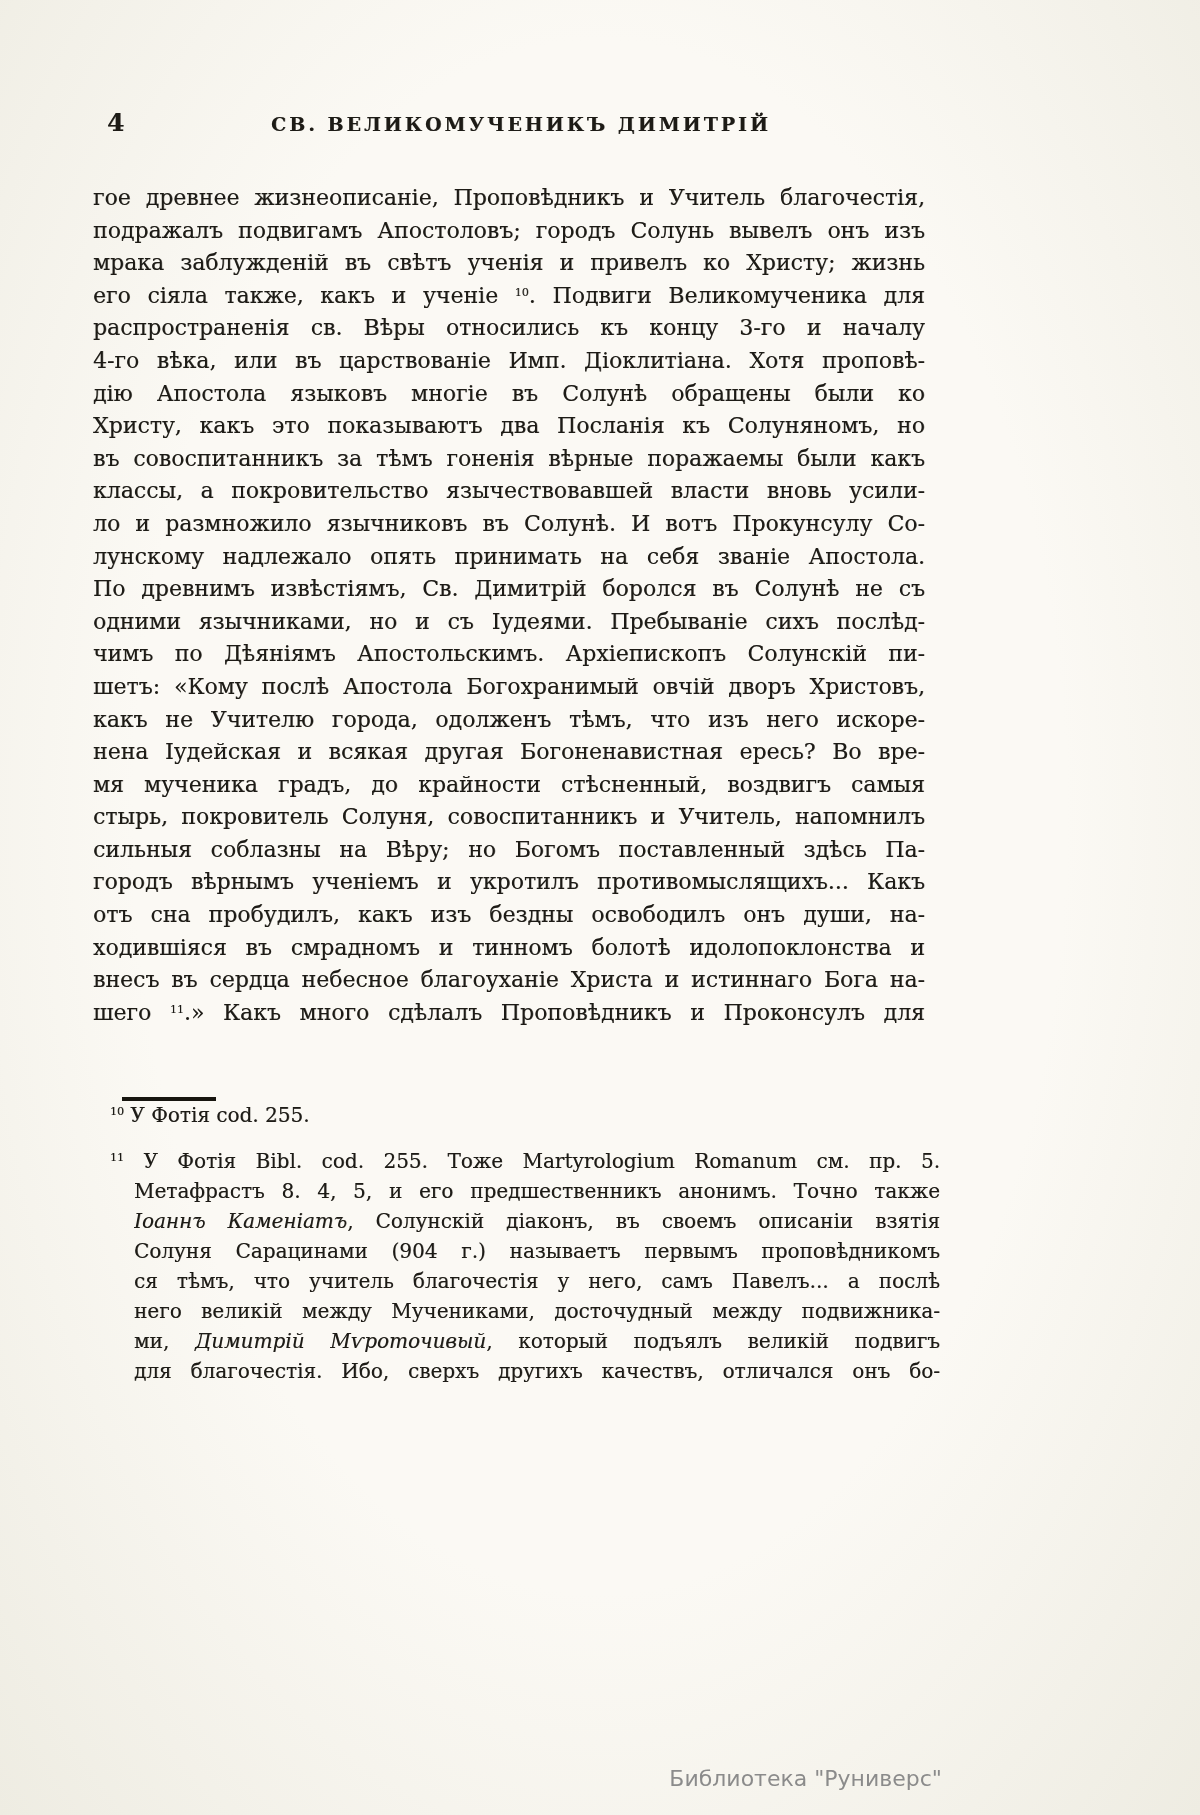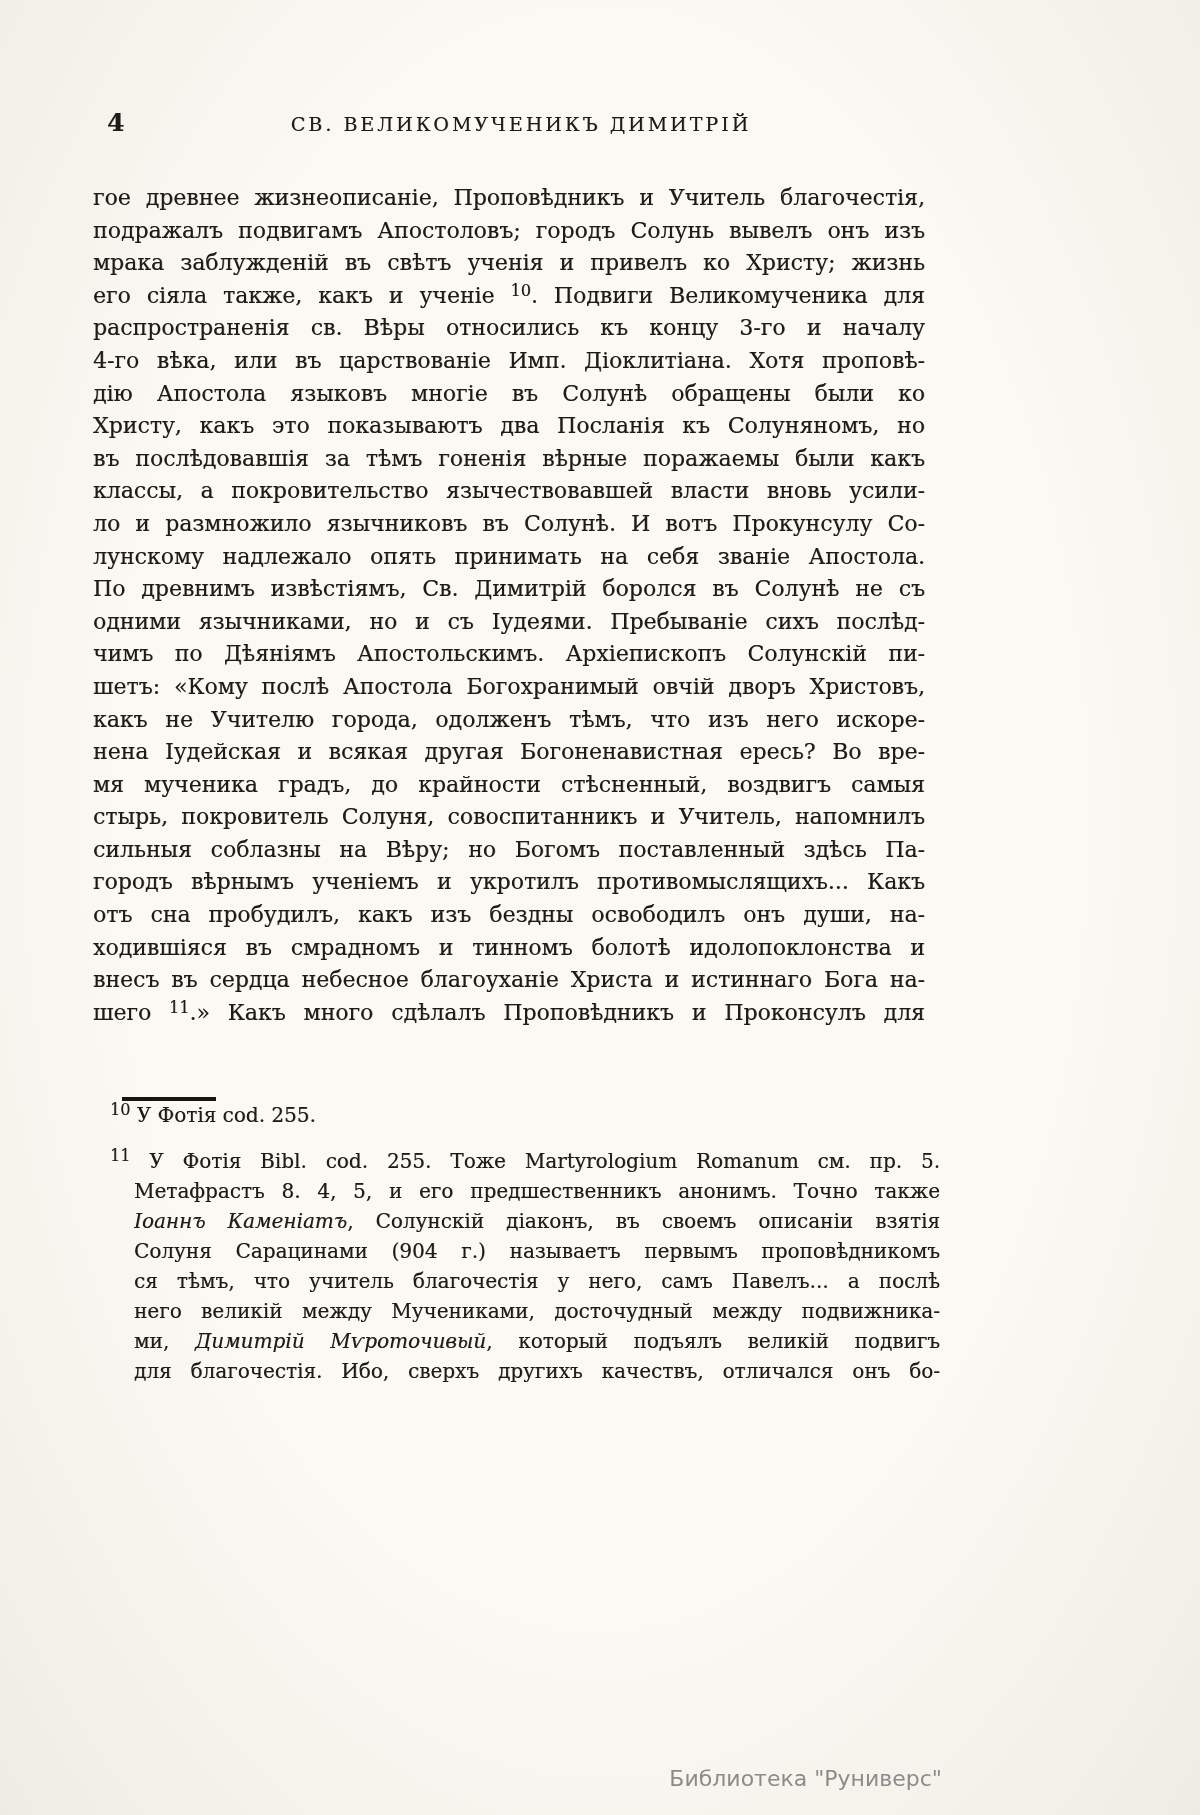--- a/index.html
+++ b/index.html
@@ -10,31 +10,31 @@
     background:#f8f6f0;
     background-image: radial-gradient(ellipse at 50% 45%, #fbf9f4 55%, #eeece2 100%);
     color:#1d1b16;
     font-family:"DejaVu Serif", serif;
     overflow:hidden;
     text-shadow: 0.4px 0.2px 0.5px rgba(30,28,22,0.5);
   }
   .header-row { position:absolute; top:106px; left:105px; width:832px; height:40px; }
   .page-num { position:absolute; left:2px; top:2px; font-size:25px; font-weight:bold; }
   .running-title {
-    text-align:center; font-size:19px; font-weight:normal;
+    text-align:center; font-size:19px; font-weight:bold;
     letter-spacing:3px; padding-top:7px;
   }
   .body-text { position:absolute; top:182px; left:93px; width:832px; font-size:22px; }
   .bline {
     height:32.6px; line-height:32.6px;
     text-align:justify; text-align-last:justify;
     overflow:hidden;
     word-spacing:1.5px;
   }
-  sup { font-size:16px; line-height:0; vertical-align:7px; letter-spacing:0; }
+  sup { font-size:11px; line-height:0; vertical-align:7px; letter-spacing:0; }
   .sep { position:absolute; top:1097px; left:122px; width:94px; height:4px; background:#17150f; }
   .footnotes { position:absolute; top:1100px; left:110px; width:830px; font-size:20px; }
   .footnote { margin-bottom:16px; }
   .fline { line-height:30px; margin-left:24px; overflow:hidden; }
   .fline.first { margin-left:0; }
   .fline.just { text-align:justify; text-align-last:justify; }
   .watermark {
     position:absolute; right:258px; bottom:24px;
     font-family:"DejaVu Sans", sans-serif;
     font-size:22px; color:#8b8b8b;
@@ -52,21 +52,21 @@
 
   <div class="body-text">
       <div class="bline">гое древнее жизнеописаніе, Проповѣдникъ и Учитель благочестія,</div>
       <div class="bline">подражалъ подвигамъ Апостоловъ; городъ Солунь вывелъ онъ изъ</div>
       <div class="bline">мрака заблужденій въ свѣтъ ученія и привелъ ко Христу; жизнь</div>
       <div class="bline">его сіяла также, какъ и ученіе <sup>10</sup>. Подвиги Великомученика для</div>
       <div class="bline">распространенія св. Вѣры относились къ концу 3-го и началу</div>
       <div class="bline">4-го вѣка, или въ царствованіе Имп. Діоклитіана. Хотя проповѣ-</div>
       <div class="bline">дію Апостола языковъ многіе въ Солунѣ обращены были ко</div>
       <div class="bline">Христу, какъ это показываютъ два Посланія къ Солуняномъ, но</div>
-      <div class="bline">въ послѣдовавшія за тѣмъ гоненія вѣрные поражаемы были какъ</div>
+      <div class="bline">въ совоспитанникъ за тѣмъ гоненія вѣрные поражаемы были какъ</div>
       <div class="bline">классы, а покровительство язычествовавшей власти вновь усили-</div>
       <div class="bline">ло и размножило язычниковъ въ Солунѣ. И вотъ Прокунсулу Со-</div>
       <div class="bline">лунскому надлежало опять принимать на себя званіе Апостола.</div>
       <div class="bline">По древнимъ извѣстіямъ, Св. Димитрій боролся въ Солунѣ не съ</div>
       <div class="bline">одними язычниками, но и съ Іудеями. Пребываніе сихъ послѣд-</div>
       <div class="bline">чимъ по Дѣяніямъ Апостольскимъ. Архіепископъ Солунскій пи-</div>
       <div class="bline">шетъ: «Кому послѣ Апостола Богохранимый овчій дворъ Христовъ,</div>
       <div class="bline">какъ не Учителю города, одолженъ тѣмъ, что изъ него искоре-</div>
       <div class="bline">нена Іудейская и всякая другая Богоненавистная ересь? Во вре-</div>
       <div class="bline">мя мученика градъ, до крайности стѣсненный, воздвигъ самыя</div>

